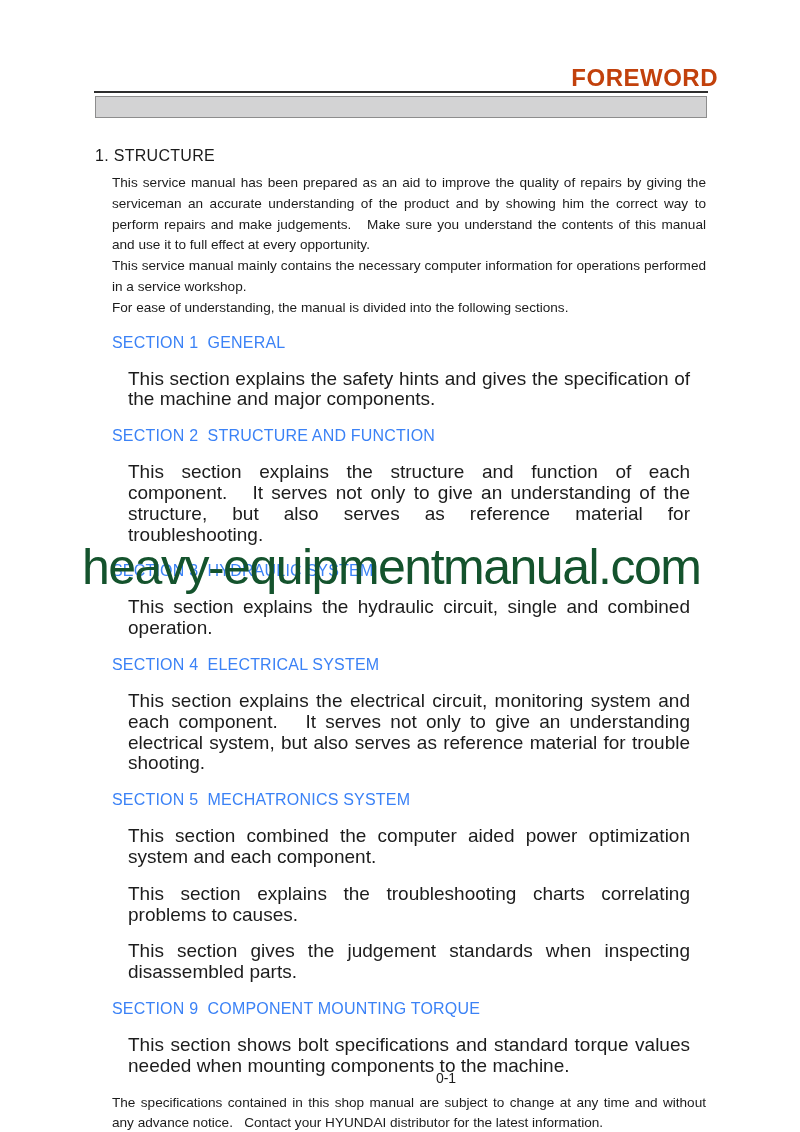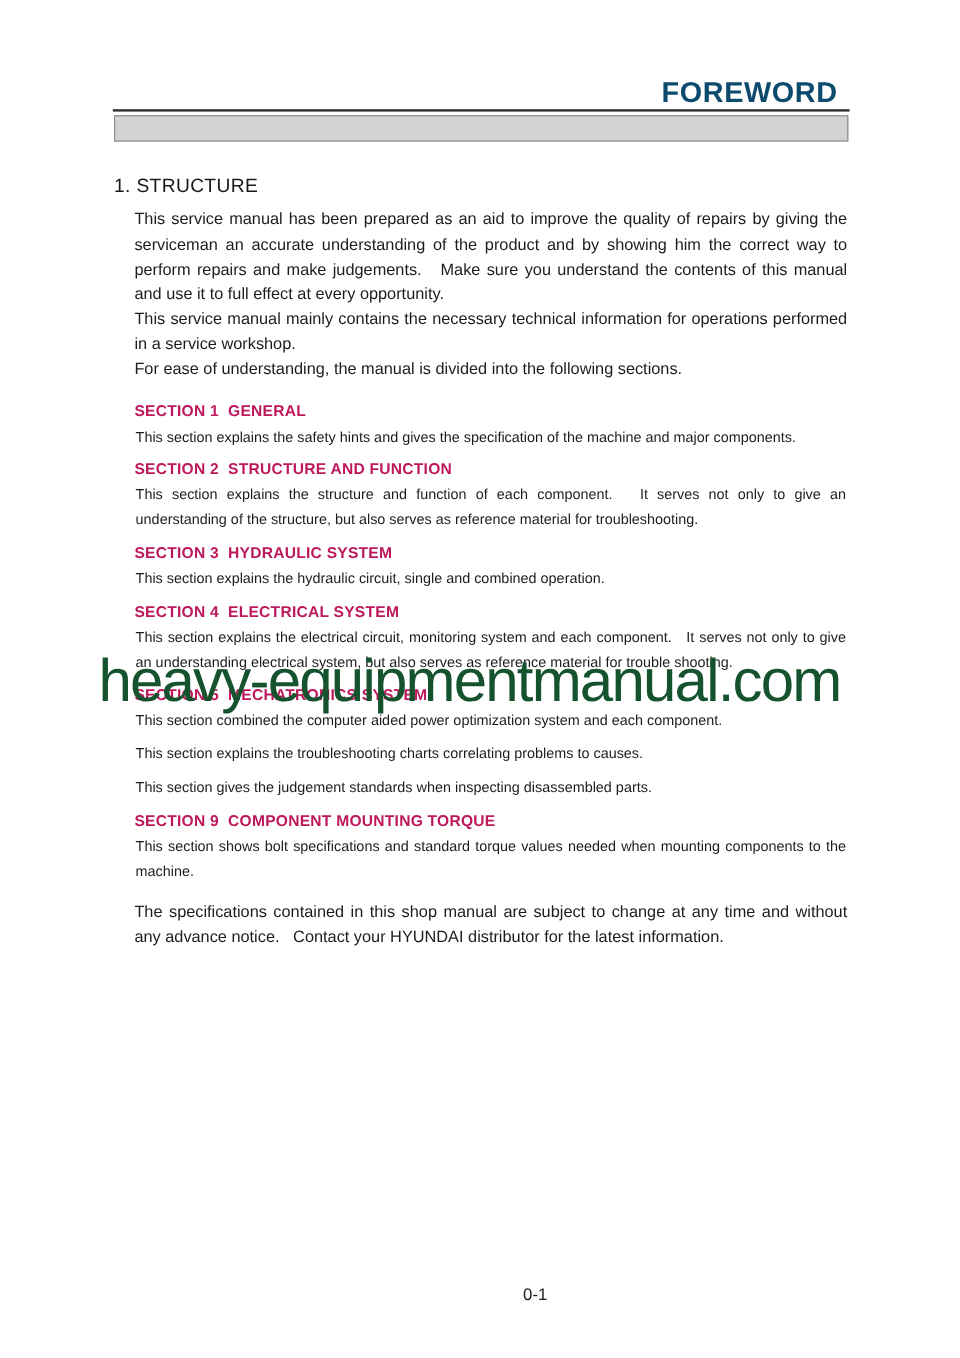--- a/index.html
+++ b/index.html
@@ -9,26 +9,26 @@
     font-family: "Liberation Sans", "DejaVu Sans", sans-serif;
     color: #1c1c1c;
     position: relative;
     overflow: hidden;
   }
   .page { position: absolute; inset: 0; }
 
   
   .foreword-title {
     position: absolute;
-    top: 66px; left: 86px; width: 612px;
+    top: 66px; left: 106px; width: 612px;
     text-align: right;
     font-size: 24px;
     font-weight: bold;
     letter-spacing: 0.5px;
-    color: #0c4a6e;
+    color: #c2410c;
     line-height: 24px;
   }
   .header-rule {
     position: absolute;
     top: 91px; left: 94px; width: 614px; height: 2px;
     background: #2e2e2e;
   }
   .header-bar {
     position: absolute;
     top: 96px; left: 95px; width: 610px; height: 20px;
@@ -54,29 +54,29 @@
     margin: 0;
     font-size: 13.6px;
     line-height: 20.8px;
     text-align: justify;
   }
   .sections { margin-top: 14px; }
   .section { margin-top: 7px; }
   .section:first-child { margin-top: 0; }
   .section-heading {
     margin: 0;
-    font-size: 13px;
-    font-weight: 700;
+    font-size: 16px;
+    font-weight: 400;
     letter-spacing: 0.2px;
     line-height: 20px;
-    color: #be185d;
+    color: #3b82f6;
   }
   .section-body {
-    margin: 1px;
-    font-size: 12px;
+    margin: 16px;
+    font-size: 19px;
     line-height: 20.8px;
     text-align: justify;
   }
   .closing {
     margin-top: 14px;
     font-size: 13.6px;
     line-height: 20.8px;
     text-align: justify;
   }
 
@@ -111,21 +111,21 @@
   <div class="foreword-title">FOREWORD</div>
   <div class="header-rule"></div>
   <div class="header-bar"></div>
 
   <div class="content">
     <h1 class="structure-heading">1.  STRUCTURE</h1>
 
     <div class="inner">
       <div class="intro">
         <p>This service manual has been prepared as an aid to improve the quality of repairs by giving the serviceman an accurate understanding of the product and by showing him the correct way to perform repairs and make judgements.&nbsp;&nbsp; Make sure you understand the contents of this manual and use it to full effect at every opportunity.</p>
-        <p>This service manual mainly contains the necessary technical information for operations performed in a service workshop.</p>
+        <p>This service manual mainly contains the necessary computer information for operations performed in a service workshop.</p>
         <p>For ease of understanding, the manual is divided into the following sections.</p>
       </div>
 
       <div class="sections">
         <div class="section">
           <h2 class="section-heading">SECTION 1&nbsp; GENERAL</h2>
           <p class="section-body">This section explains the safety hints and gives the specification of the machine and major components.</p>
         </div>
         <div class="section">
           <h2 class="section-heading">SECTION 2&nbsp; STRUCTURE AND FUNCTION</h2>

